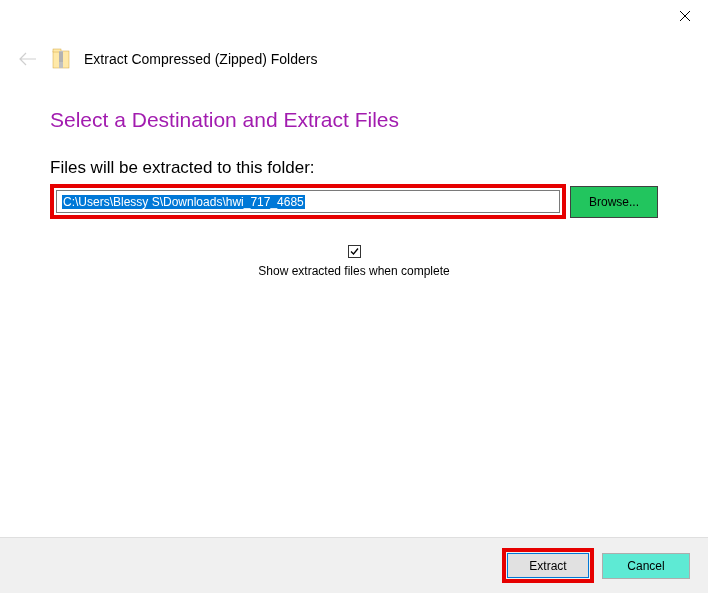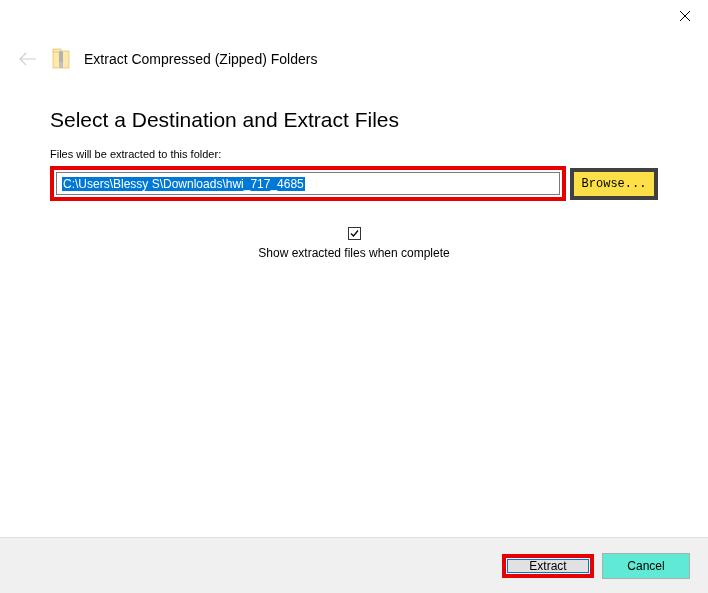--- a/index.html
+++ b/index.html
@@ -66,26 +66,26 @@
       color: #000000;
     }
     .content {
       position: absolute;
       top: 108px;
       left: 50px;
       right: 50px;
     }
     .heading {
       font-size: 21px;
-      color: #000000;
-      margin-bottom: 16px;
+      color: #a21caf;
+      margin-bottom: 26px;
       font-weight: normal;
     }
     .field-label {
-      font-size: 11px;
+      font-size: 17px;
       color: #000000;
       margin-bottom: 6px;
     }
     .input-row {
       display: flex;
       gap: 4px;
       align-items: flex-start;
       margin-bottom: 26px;
     }
     .input-highlight {
@@ -104,24 +104,24 @@
       align-items: center;
     }
     .path-selected span {
       background: #0078d7;
       color: #ffffff;
       padding: 0 1px;
     }
     .browse-btn {
       width: 88px;
       height: 32px;
-      background: #fde047;
-      border: 4px solid #404040;
-      font-size: 12px;
-      font-family: Liberation Mono, monospace;
+      background: #22c55e;
+      border: 1px solid #404040;
+      font-size: 12px;
+      font-family: Liberation Sans, sans-serif;
       cursor: pointer;
       margin-top: 2px;
     }
     .checkbox-row {
       display: flex;
       align-items: center;
       gap: 6px;
       flex-direction: column;
     }
     .checkbox {
@@ -162,21 +162,21 @@
       width: 88px;
       height: 26px;
       background: #5eead4;
       border: 1px solid #adadad;
       font-size: 12px;
       font-family: "Segoe UI", Tahoma, sans-serif;
       cursor: pointer;
     }
     .extract-inner {
       width: 82px;
-      height: 14px;
+      height: 25px;
       background: #e1e1e1;
       border: 1px solid #0078d7;
       font-size: 12px;
       font-family: "Segoe UI", Tahoma, sans-serif;
       cursor: pointer;
       display:flex;
       align-items:center;
       justify-content:center;
     }
   </style>

